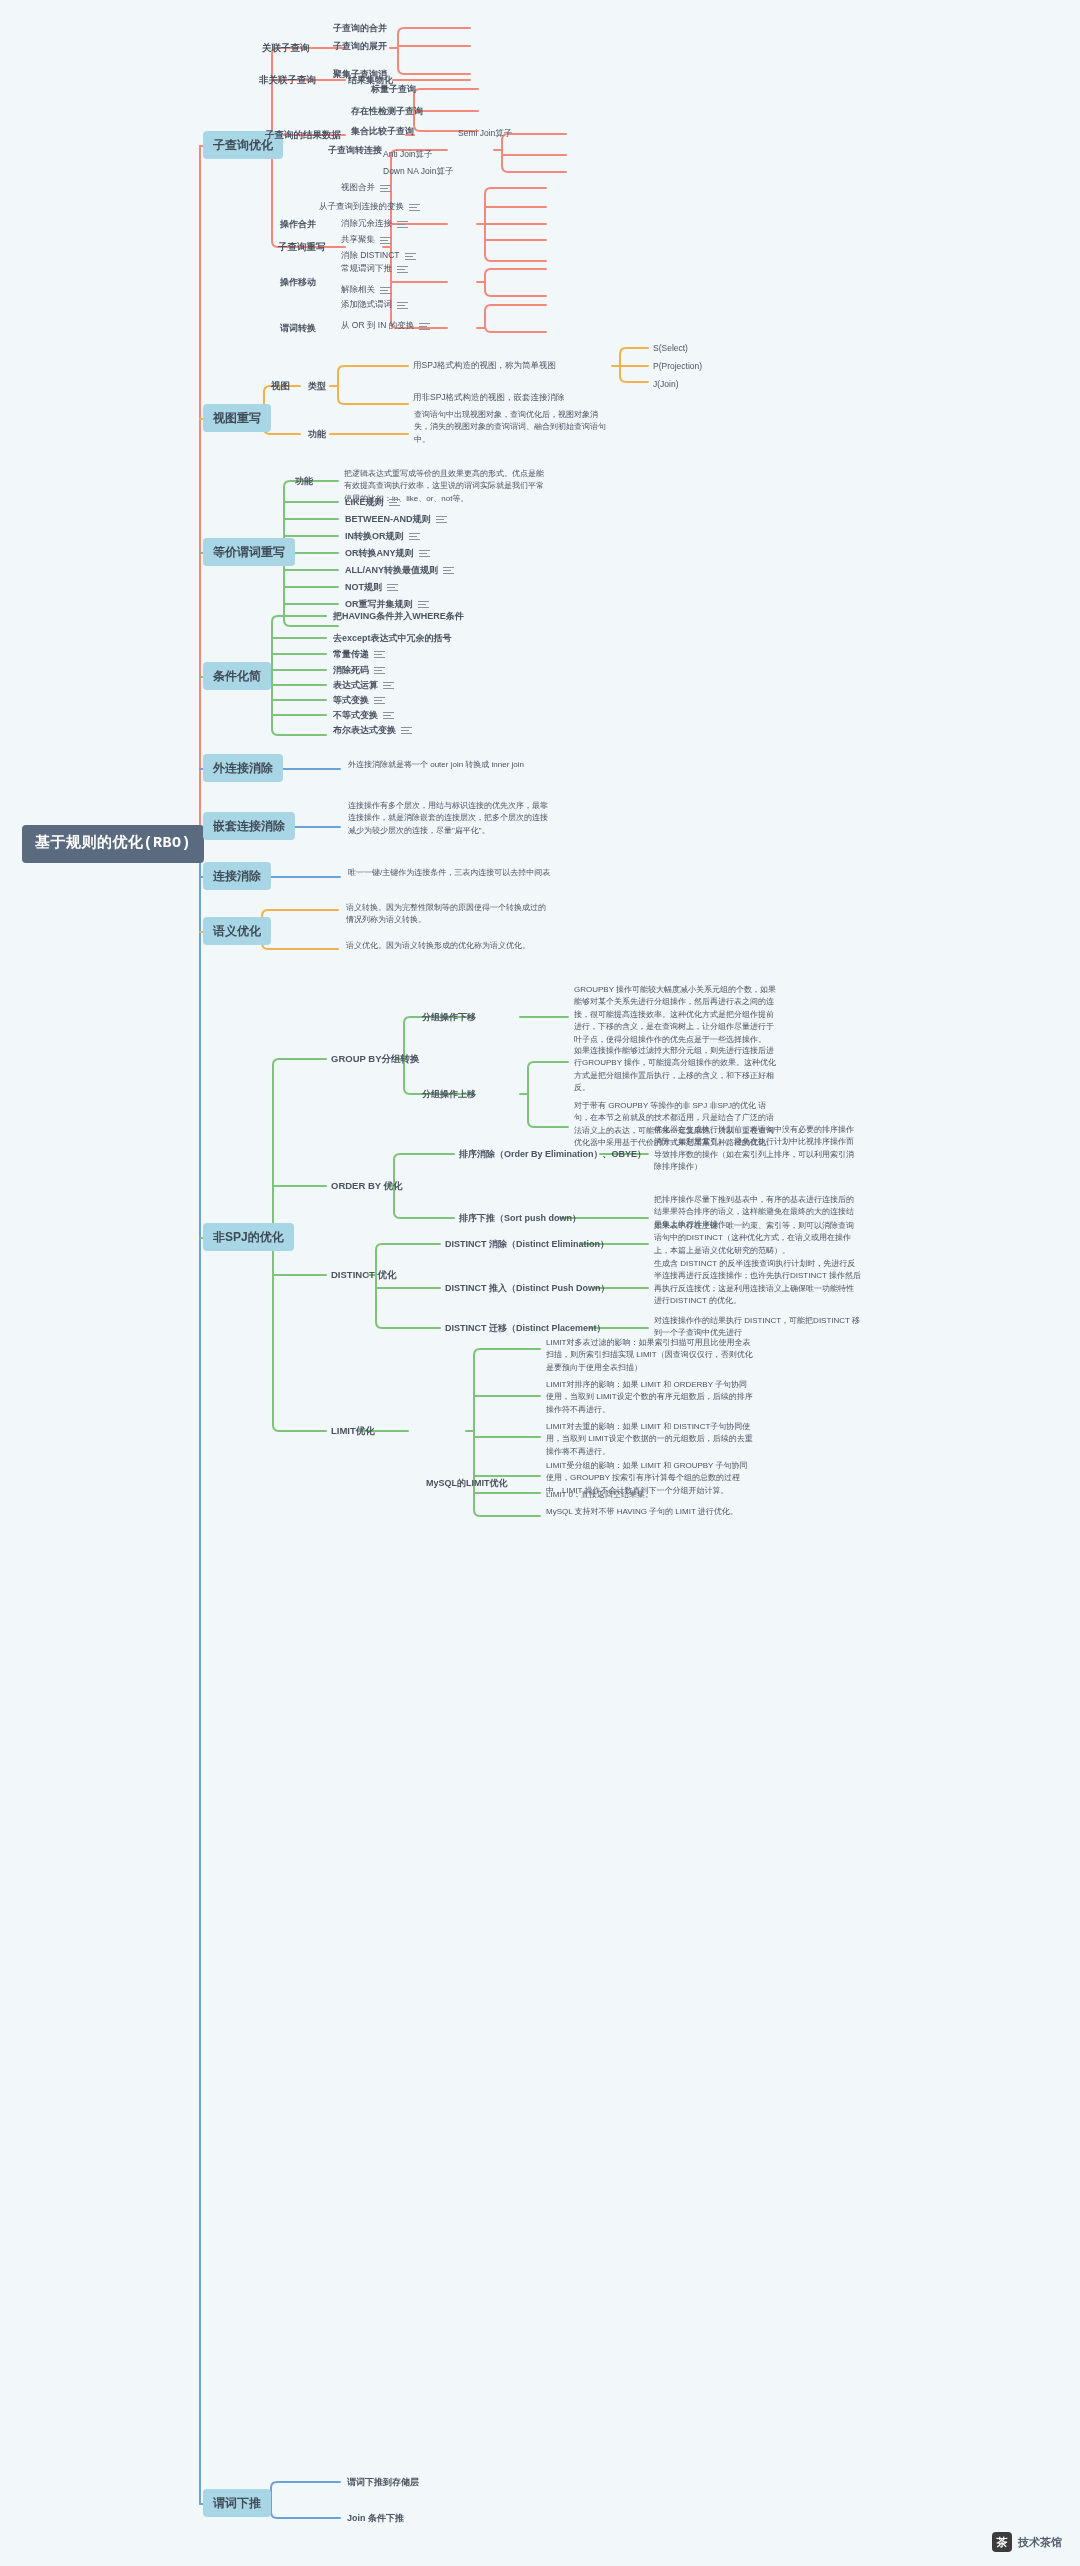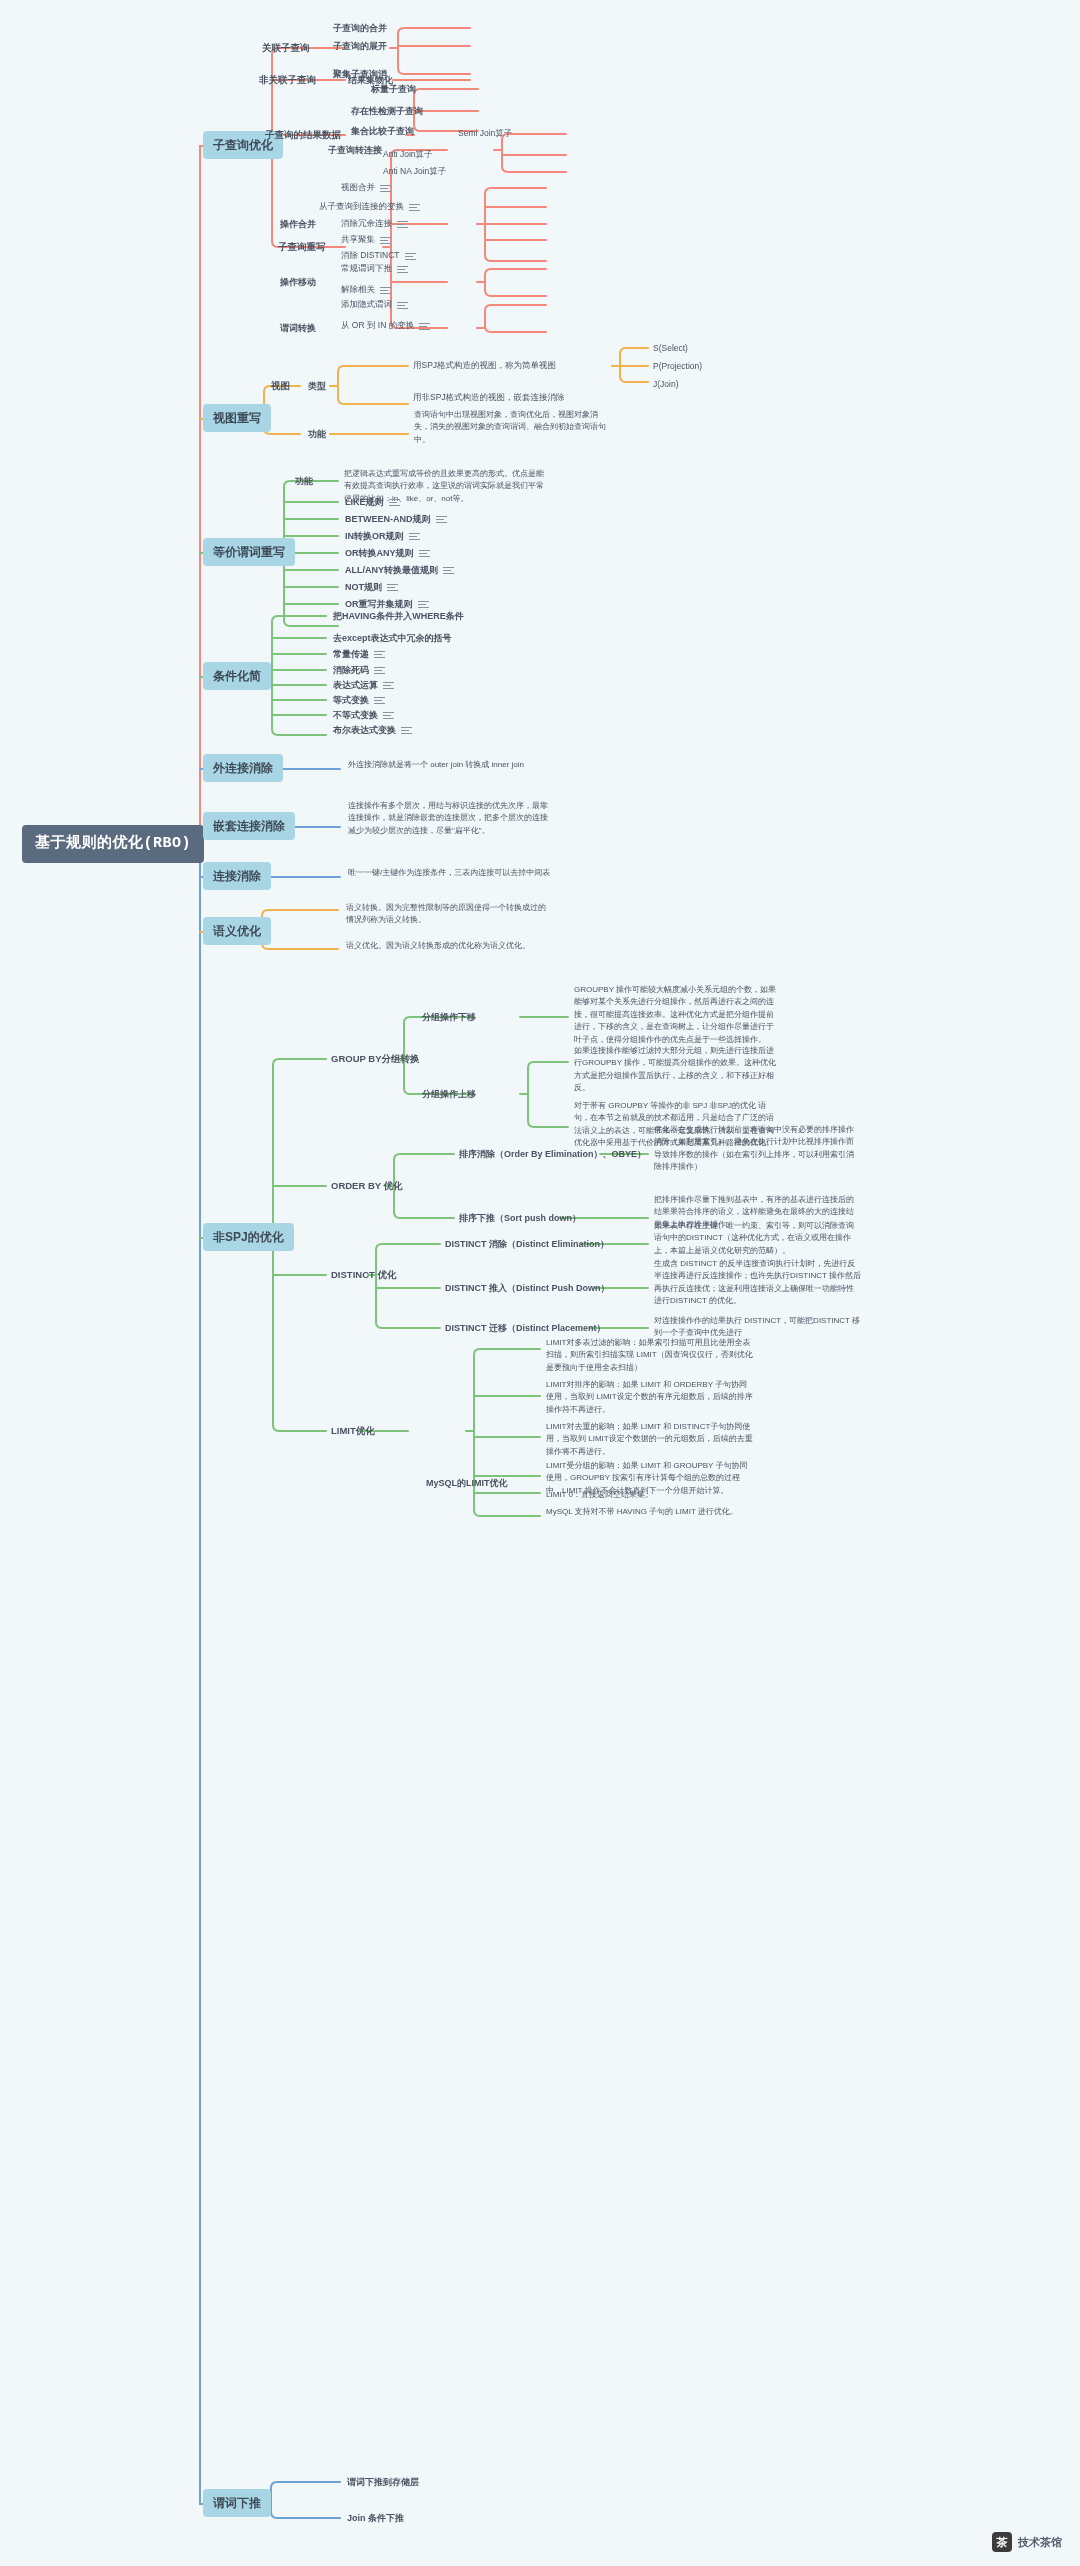--- a/index.html
+++ b/index.html
@@ -333,21 +333,21 @@
   <div class="node l3" style="left:325px; top:143px;">
     <span class="txt">子查询转连接</span>
     </div>
   <div class="node l4" style="left:455px; top:127px;">
     <span class="txt">Semi Join算子</span>
     </div>
   <div class="node l4" style="left:380px; top:148px;">
     <span class="txt">Anti Join算子</span>
     </div>
   <div class="node l4" style="left:380px; top:165px;">
-    <span class="txt">Anti NA Join算子</span>
+    <span class="txt">Down NA Join算子</span>
     </div>
 
   <div class="node l3" style="left:277px; top:217px;">
     <span class="txt">操作合并</span>
     </div>
   <div class="node l4" style="left:338px; top:181px;">
     <span class="txt">视图合并</span>
     <span class="noteicon">
         <i></i>
         <i></i>

